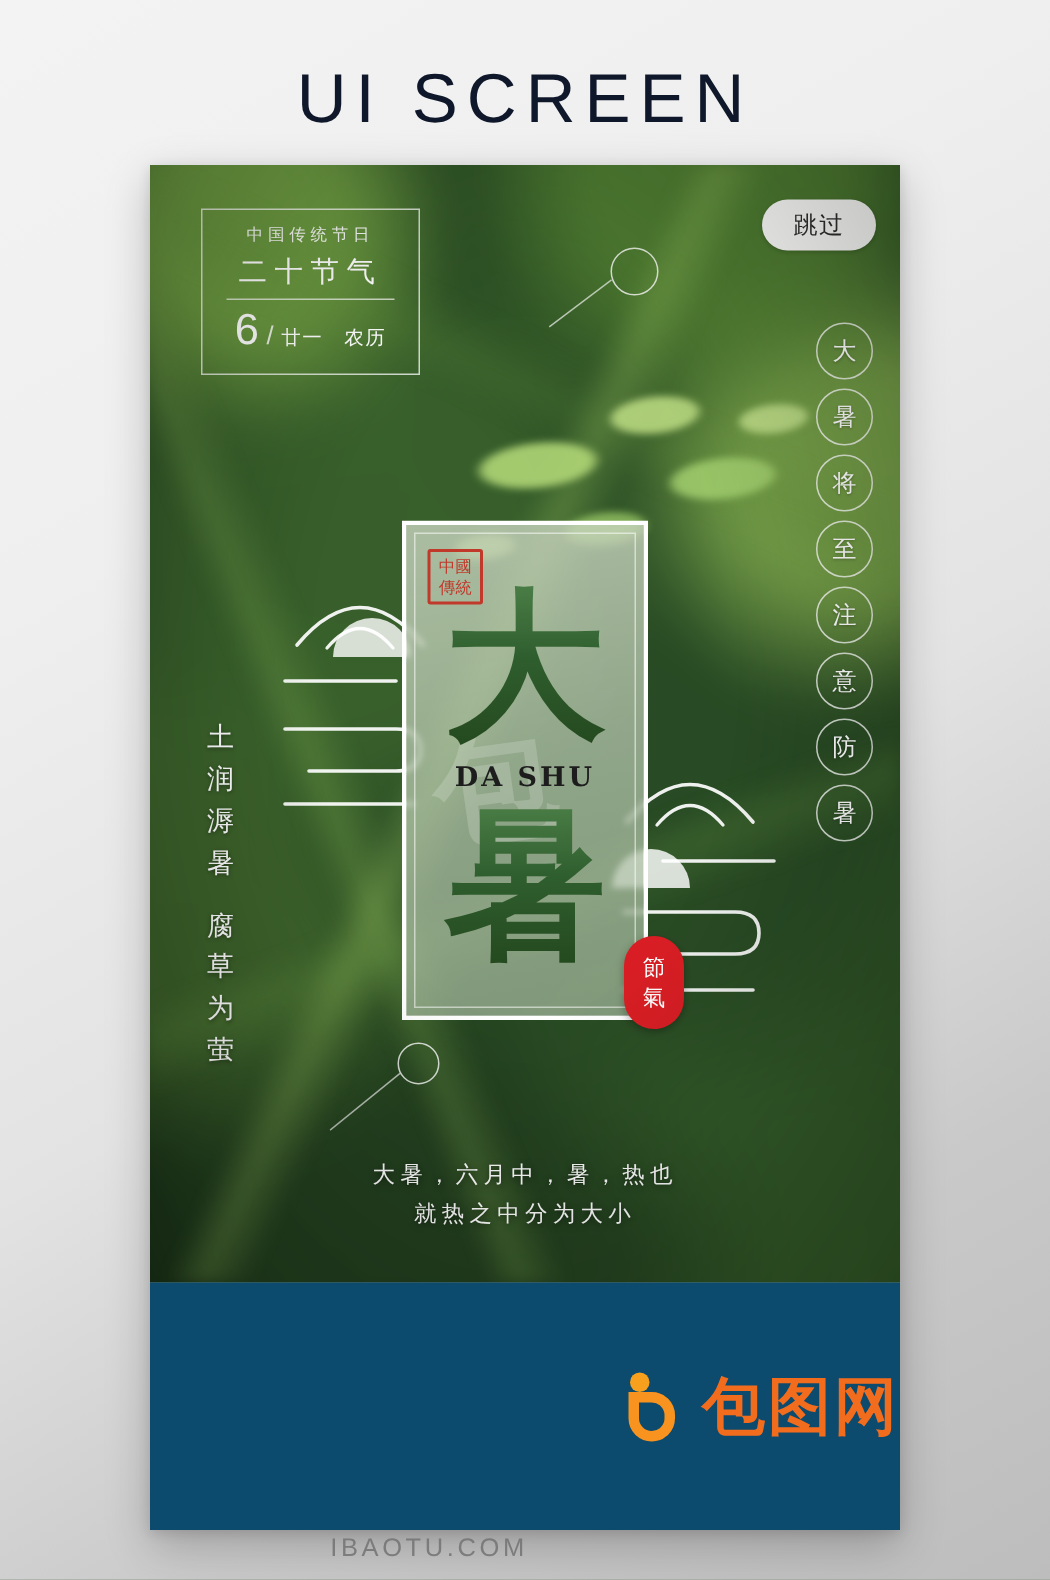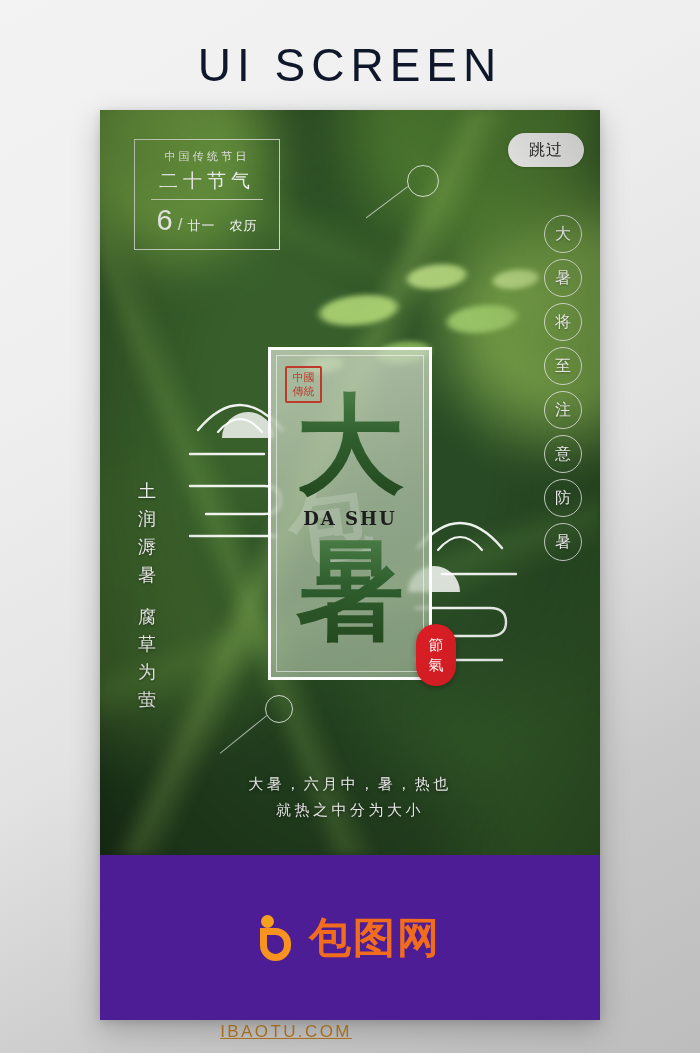--- a/index.html
+++ b/index.html
@@ -31,23 +31,22 @@
 
   
   .watermark {
     position: absolute;
     top: 1022px;
     left: 0;
     width: 572px;
     text-align: center;
     font-size: 17px;
     letter-spacing: 2.4px;
-    color: #a16207;
+    color: #737373;
     opacity: .85;
-    text-decoration: underline;
   }
 
   
   .phone {
     position: absolute;
     left: 100px;
     top: 110px;
     width: 500px;
     height: 910px;
     background: #fff;
@@ -355,24 +354,24 @@
     text-shadow: 0 1px 4px rgba(0,0,0,.5);
   }
 
   
   .phone-footer {
     position: absolute;
     left: 0;
     top: 745px;
     width: 500px;
     height: 165px;
-    background: #4c1d95;
-    display: flex;
-    align-items: center;
-    justify-content: center;
+    background: #0c4a6e;
+    display: flex;
+    align-items: center;
+    justify-content: flex-end;
     gap: 10px;
   }
   .logo-mark {
     position: relative;
     width: 40px;
     height: 46px;
   }
   .logo-mark .dot {
     position: absolute;
     left: 2px;

